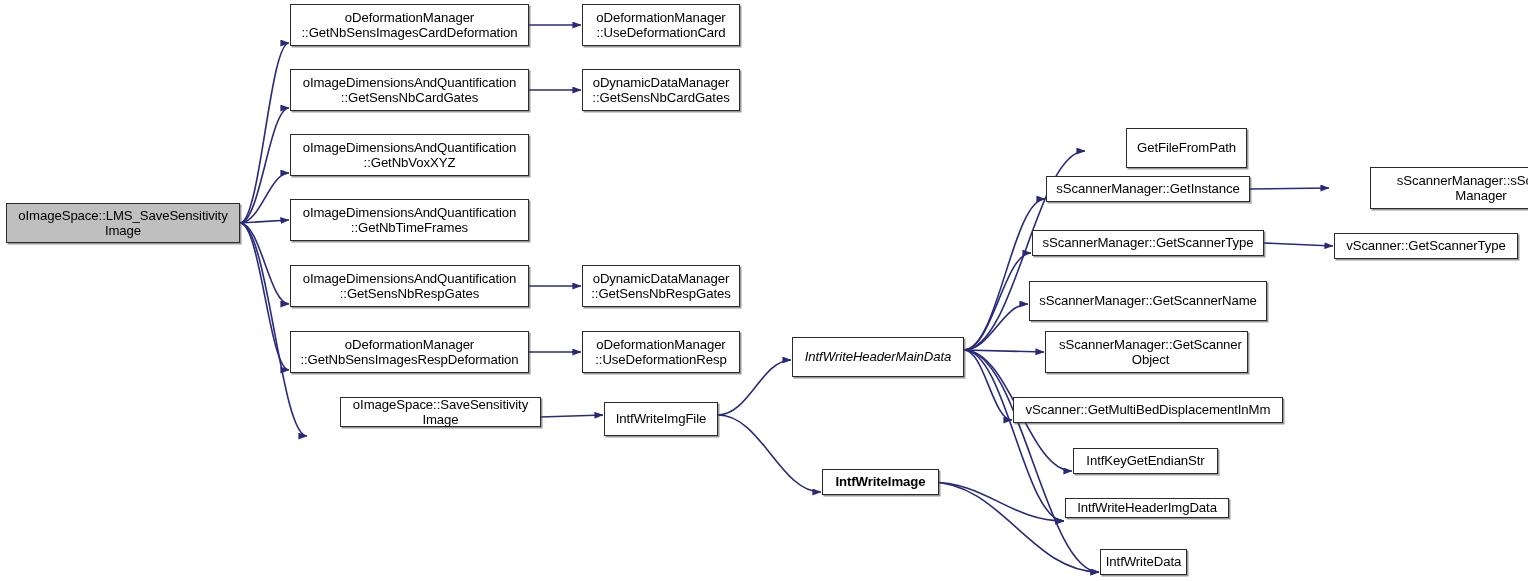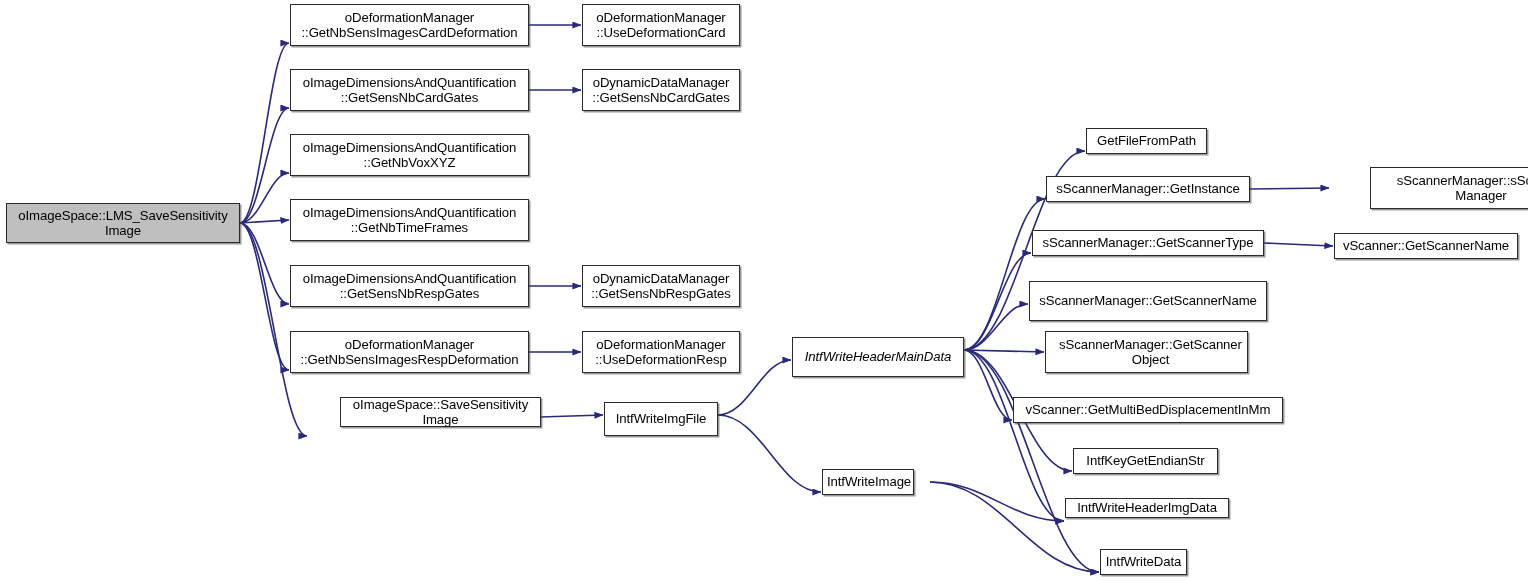--- a/index.html
+++ b/index.html
@@ -85,28 +85,28 @@
       <div class="node" style="left: 582px; top: 4px; width: 158px; height: 42px;"><span>oDeformationManager
 ::UseDeformationCard</span></div>
       <div class="node" style="left: 582px; top: 69px; width: 158px; height: 42px;"><span>oDynamicDataManager
 ::GetSensNbCardGates</span></div>
       <div class="node" style="left: 582px; top: 265px; width: 158px; height: 42px;"><span>oDynamicDataManager
 ::GetSensNbRespGates</span></div>
       <div class="node" style="left: 582px; top: 331px; width: 158px; height: 42px;"><span>oDeformationManager
 ::UseDeformationResp</span></div>
       <div class="node" style="left: 604px; top: 402px; width: 114px; height: 34px;"><span>IntfWriteImgFile</span></div>
       <div class="node" style="left: 792px; top: 337px; width: 172px; height: 40px; font-style: italic;"><span>IntfWriteHeaderMainData</span></div>
-      <div class="node" style="left: 822px; top: 469px; width: 92px; height: 26px;"><span>IntfWriteImage</span></div>
-      <div class="node" style="left: 1086px; top: 128px; width: 121px; height: 26px;"><span>GetFileFromPath</span></div>
+      <div class="node" style="left: 822px; top: 469px; width: 117px; height: 26px; font-weight: bold;"><span>IntfWriteImage</span></div>
+      <div class="node" style="left: 1126px; top: 128px; width: 121px; height: 40px;"><span>GetFileFromPath</span></div>
       <div class="node" style="left: 1046px; top: 176px; width: 204px; height: 26px;"><span>sScannerManager::GetInstance</span></div>
       <div class="node" style="left: 1032px; top: 230px; width: 232px; height: 26px;"><span>sScannerManager::GetScannerType</span></div>
       <div class="node" style="left: 1029px; top: 281px; width: 238px; height: 40px;"><span>sScannerManager::GetScannerName</span></div>
       <div class="node" style="left: 1045px; top: 331px; width: 203px; height: 42px; padding-left: 12px;"><span>sScannerManager::GetScanner
 Object</span></div>
       <div class="node" style="left: 1013px; top: 397px; width: 270px; height: 26px;"><span>vScanner::GetMultiBedDisplacementInMm</span></div>
       <div class="node" style="left: 1073px; top: 448px; width: 145px; height: 26px;"><span>IntfKeyGetEndianStr</span></div>
       <div class="node" style="left: 1065px; top: 498px; width: 164px; height: 20px;"><span>IntfWriteHeaderImgData</span></div>
       <div class="node" style="left: 1100px; top: 549px; width: 87px; height: 26px;"><span>IntfWriteData</span></div>
       <div class="node" style="left: 1330px; top: 167px; width: 222px; height: 42px; margin-left: 40px;"><span>sScannerManager::sScanner
 Manager</span></div>
-      <div class="node" style="left: 1334px; top: 233px; width: 184px; height: 26px;"><span>vScanner::GetScannerName</span></div>
+      <div class="node" style="left: 1334px; top: 233px; width: 184px; height: 26px;"><span>vScanner::GetScannerType</span></div>
     </div>
 </div>
 
 </body></html>

